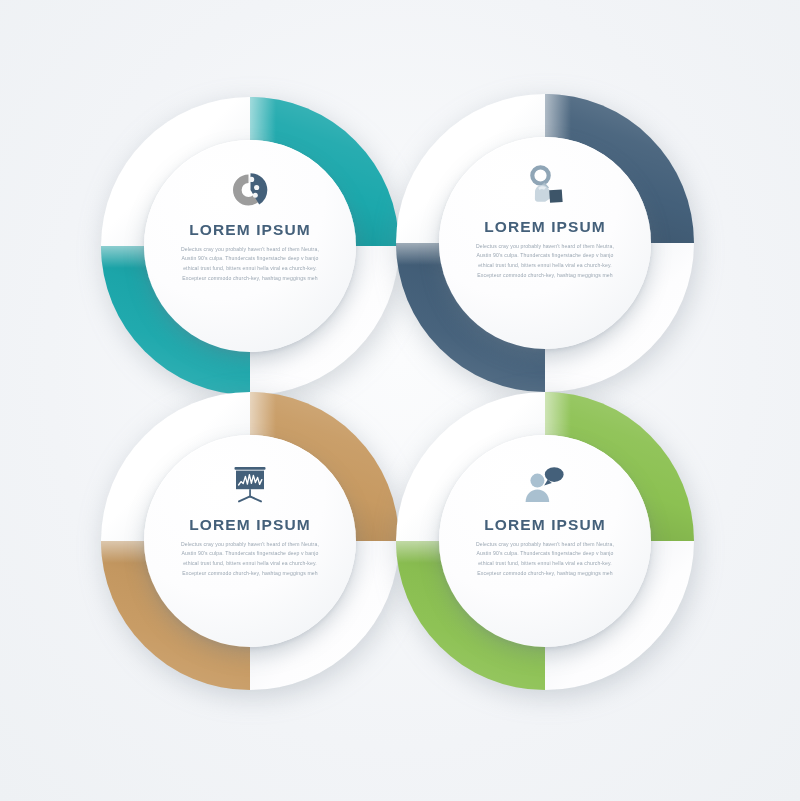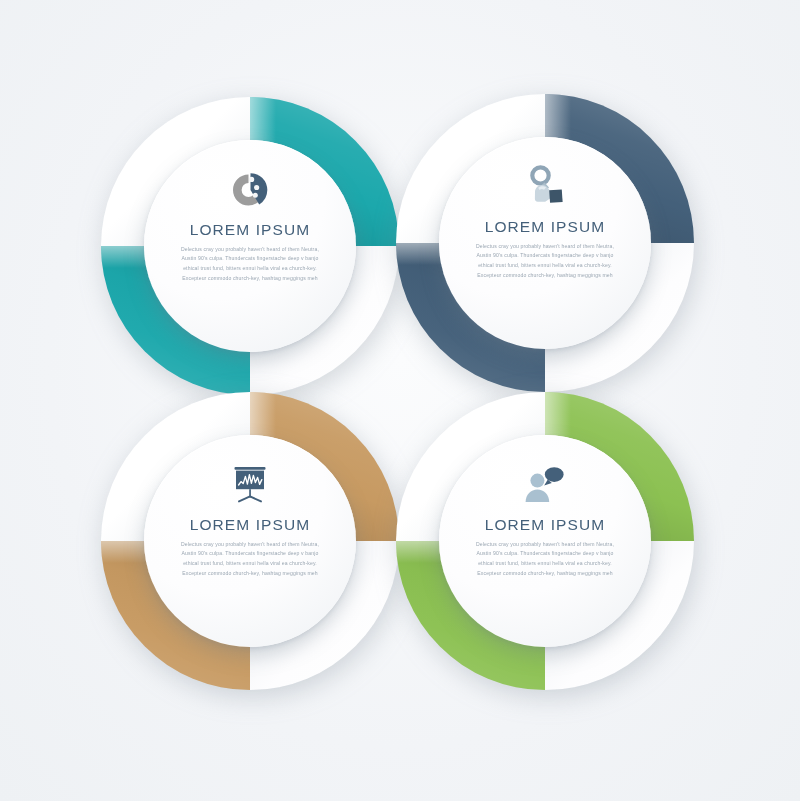--- a/index.html
+++ b/index.html
@@ -108,21 +108,21 @@
     height: 52px;
     display: flex;
     align-items: center;
     justify-content: center;
     margin-bottom: 6px;
   }
 
   .card-title {
     font-size: 15.5px;
     letter-spacing: 1.1px;
-    font-weight: 400;
+    font-weight: 700;
     color: #44607a;
     margin: 0 0 7px 0;
     line-height: 1;
   }
 
   .card-body {
     font-size: 5.1px;
     line-height: 1.95;
     color: #9aa6b2;
     margin: 0;

